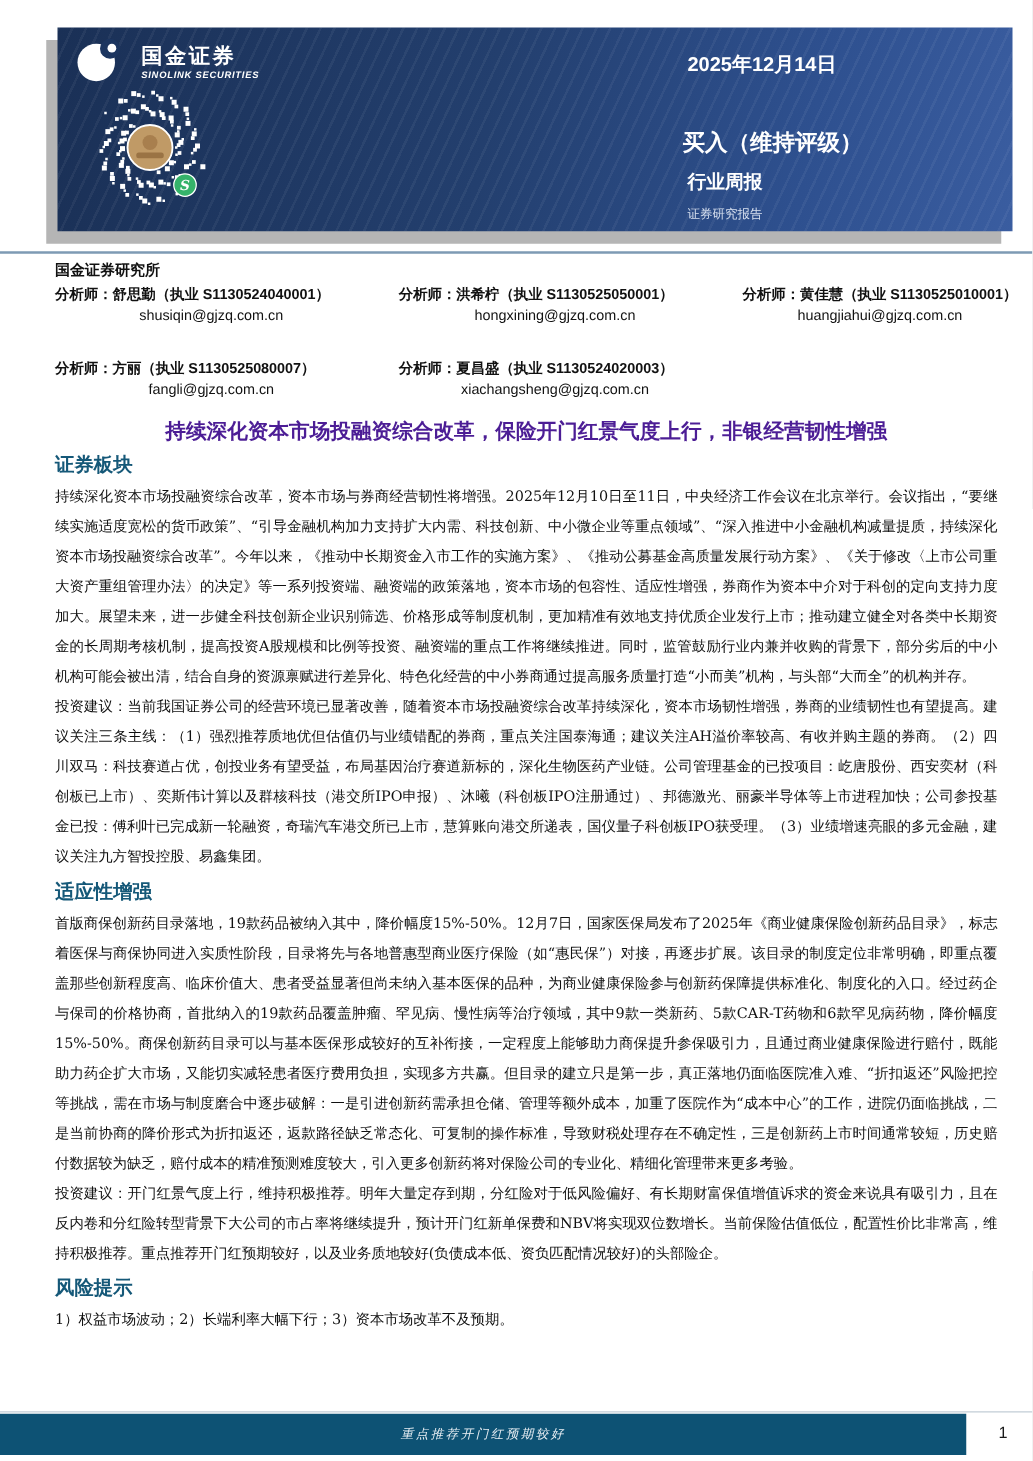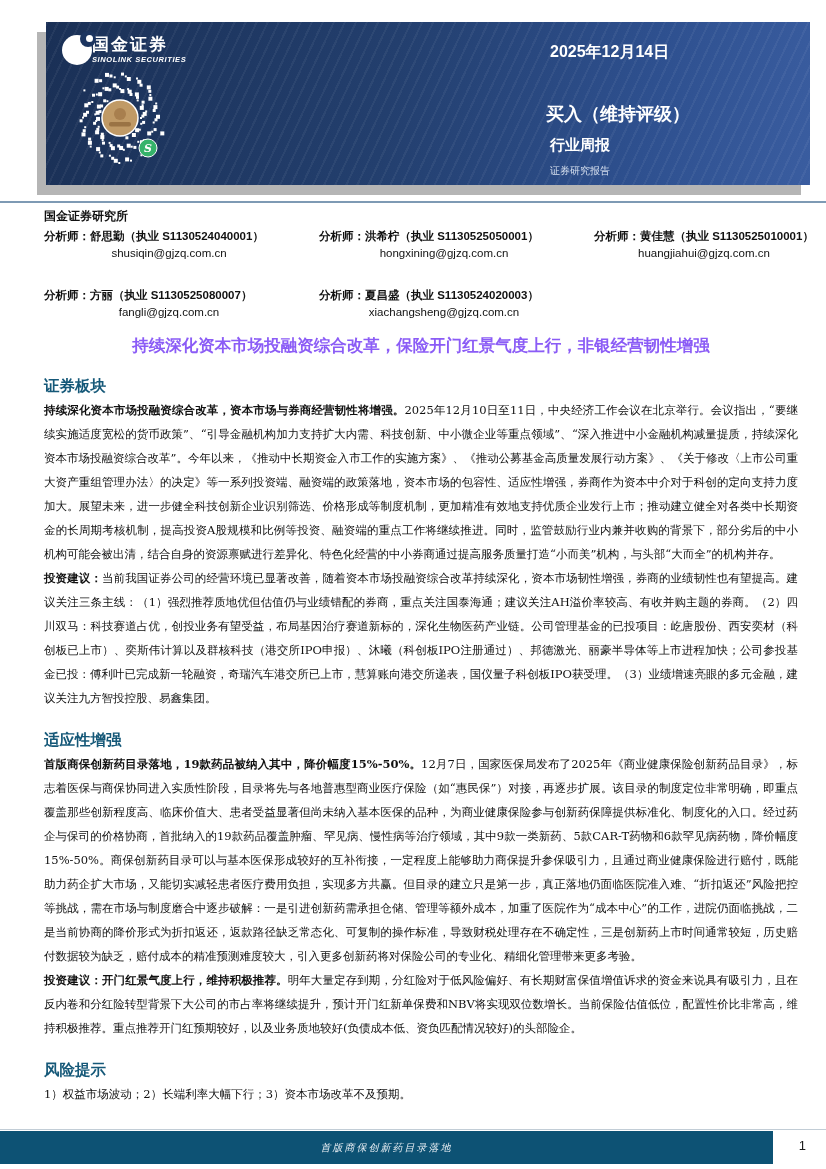--- a/index.html
+++ b/index.html
@@ -11,21 +11,21 @@
   }
   
   .banner {
     position:absolute; left:46px; top:22px; width:764px; height:163px;
     background:
       repeating-linear-gradient(115deg, rgba(255,255,255,0.05) 0 2px, rgba(255,255,255,0) 2px 10px),
       linear-gradient(100deg, #1a3056 0%, #233f6e 45%, #2e508f 78%, #3a5da0 100%);
     box-shadow:-9px 10px 0 0 #b5b5b5;
     color:#fff;
   }
-  .brand { position:absolute; left:16px; top:13px; display:flex; align-items:flex-start; gap:0; }
+  .brand { position:absolute; left:16px; top:13px; display:flex; align-items:flex-start; gap:21px; }
   .brand-mark { position:relative; width:30px; height:30px; }
   .brand-mark .disc { position:absolute; inset:0; border-radius:50%; background:#fff; }
   .brand-mark .notch { position:absolute; right:-4px; top:-4px; width:16px; height:16px; border-radius:50%; background:#1c3560; }
   .brand-mark .dot { position:absolute; right:-1px; top:0px; width:7px; height:7px; border-radius:50%; background:#fff; }
   .brand-text .cn { font-size:17px; font-weight:bold; letter-spacing:2px; line-height:20px; }
   .brand-text .en { font-size:7.5px; font-weight:bold; letter-spacing:0.6px; line-height:10px;font-style:italic; }
   .qr { position:absolute; left:28px; top:50px; width:92px; height:92px; }
   .banner-title {
     position:absolute; left:0; right:0; top:62px; text-align:center;
     font-size:29px; font-weight:bold; letter-spacing:2px;
@@ -41,30 +41,30 @@
   .institute { font-size:12px; font-weight:bold; color:#111; line-height:16px; }
   .analysts {
     display:grid; grid-template-columns:250px 250px 1fr; column-gap:0; row-gap:24px;
     margin-top:4px;
     gap:25px;
   }
   .analyst .a-label { font-size:11.5px; font-weight:bold; color:#111; line-height:17px; white-space:nowrap; }
   .analyst .a-email { font-size:11.5px; color:#111; line-height:17px;text-align:center; }
   .page-title {
     margin-top:13px; text-align:center;
-    font-size:16.5px; font-weight:bold; color:#8b5cf6; line-height:22px;
+    font-size:16.5px; font-weight:bold; color:#4c1d95; line-height:22px;
   }
   .sec-heading {
-    margin-top:18px; font-size:15.5px; font-weight:bold; color:#155878; line-height:24px;
+    margin-top:5px; font-size:15.5px; font-weight:bold; color:#155878; line-height:24px;
   }
   .para {
     font-family:"DejaVu Serif", serif;
     font-size:11.5px; color:#101010; line-height:24px; text-align:justify;
   }
-  .para .lead { font-weight:bold; }
+  .para .lead { font-weight:normal; }
   
   .footer-line { position:absolute; left:0; top:1129px; width:100%; height:1px; background:#c2cdd6; }
   .footer-bar {
     position:absolute; left:0; top:1131px; width:773px; height:33px; background:#0d5274;
     text-align:center;
   }
   .disclaimer {
     font-family:"DejaVu Serif", serif; font-style:italic;
     color:#e9eff4; font-size:10px; line-height:33px; letter-spacing:2px;
   }
@@ -255,17 +255,17 @@
     <div class="sec-heading">适应性增强</div>
     <div class="para"><span class="lead">首版商保创新药目录落地，19款药品被纳入其中，降价幅度15%-50%。</span><span>12月7日，国家医保局发布了2025年《商业健康保险创新药品目录》，标志着医保与商保协同进入实质性阶段，目录将先与各地普惠型商业医疗保险（如“惠民保”）对接，再逐步扩展。该目录的制度定位非常明确，即重点覆盖那些创新程度高、临床价值大、患者受益显著但尚未纳入基本医保的品种，为商业健康保险参与创新药保障提供标准化、制度化的入口。经过药企与保司的价格协商，首批纳入的19款药品覆盖肿瘤、罕见病、慢性病等治疗领域，其中9款一类新药、5款CAR-T药物和6款罕见病药物，降价幅度15%-50%。商保创新药目录可以与基本医保形成较好的互补衔接，一定程度上能够助力商保提升参保吸引力，且通过商业健康保险进行赔付，既能助力药企扩大市场，又能切实减轻患者医疗费用负担，实现多方共赢。但目录的建立只是第一步，真正落地仍面临医院准入难、“折扣返还”风险把控等挑战，需在市场与制度磨合中逐步破解：一是引进创新药需承担仓储、管理等额外成本，加重了医院作为“成本中心”的工作，进院仍面临挑战，二是当前协商的降价形式为折扣返还，返款路径缺乏常态化、可复制的操作标准，导致财税处理存在不确定性，三是创新药上市时间通常较短，历史赔付数据较为缺乏，赔付成本的精准预测难度较大，引入更多创新药将对保险公司的专业化、精细化管理带来更多考验。</span></div>
     <div class="para"><span class="lead">投资建议：开门红景气度上行，维持积极推荐。</span><span>明年大量定存到期，分红险对于低风险偏好、有长期财富保值增值诉求的资金来说具有吸引力，且在反内卷和分红险转型背景下大公司的市占率将继续提升，预计开门红新单保费和NBV将实现双位数增长。当前保险估值低位，配置性价比非常高，维持积极推荐。重点推荐开门红预期较好，以及业务质地较好(负债成本低、资负匹配情况较好)的头部险企。</span></div>
 
     <div class="sec-heading">风险提示</div>
     <div class="para">1）权益市场波动；2）长端利率大幅下行；3）资本市场改革不及预期。</div>
   </div>
 
   <div class="footer-line"></div>
   <div class="footer-bar">
-    <span class="disclaimer">首版商保创新药目录落地</span>
+    <span class="disclaimer">重点推荐开门红预期较好</span>
   </div>
   <span class="page-num">1</span>
 
 </div>
 
 </body></html>

